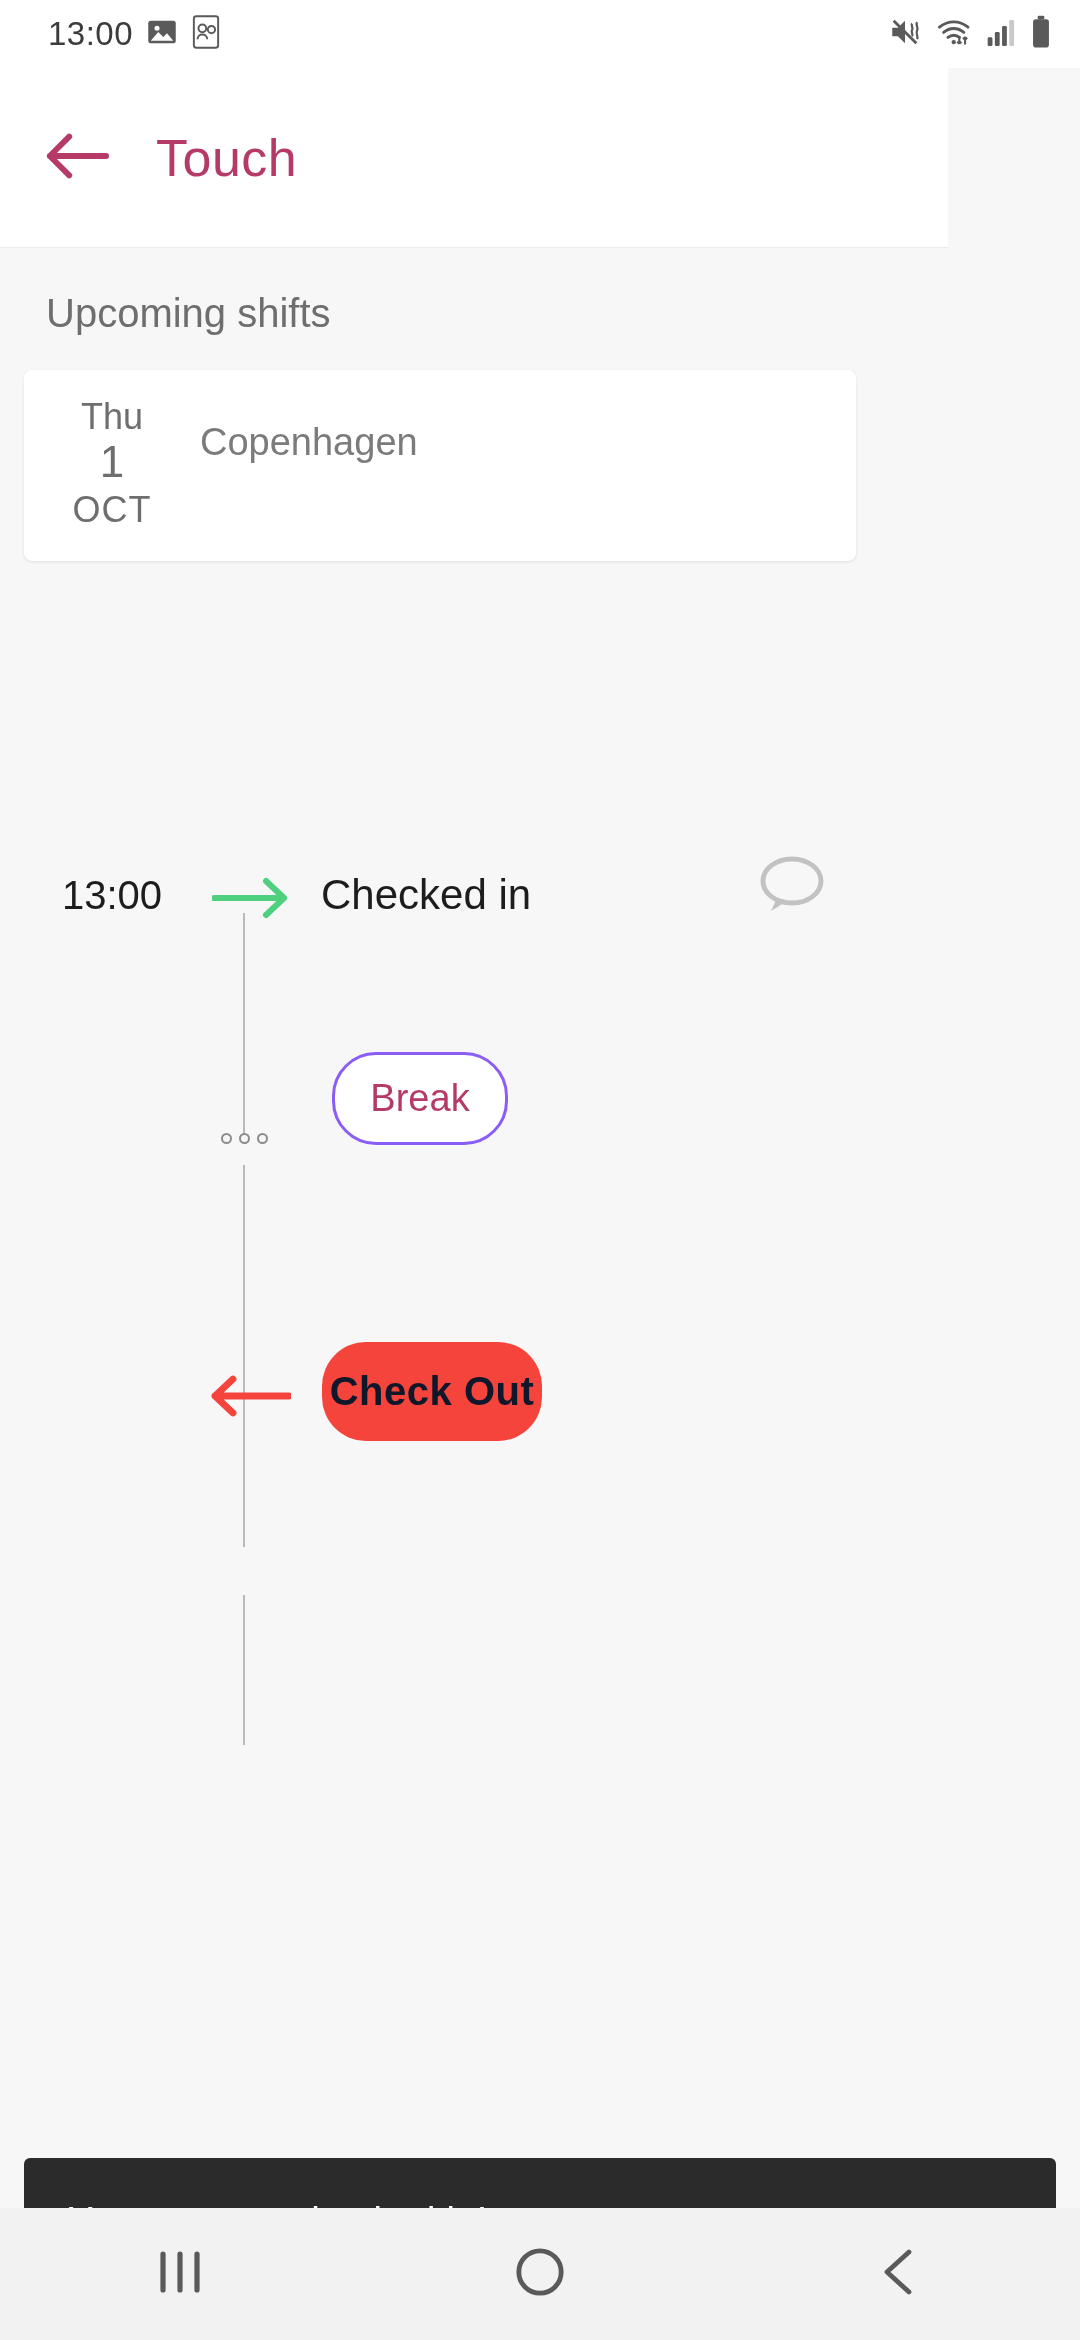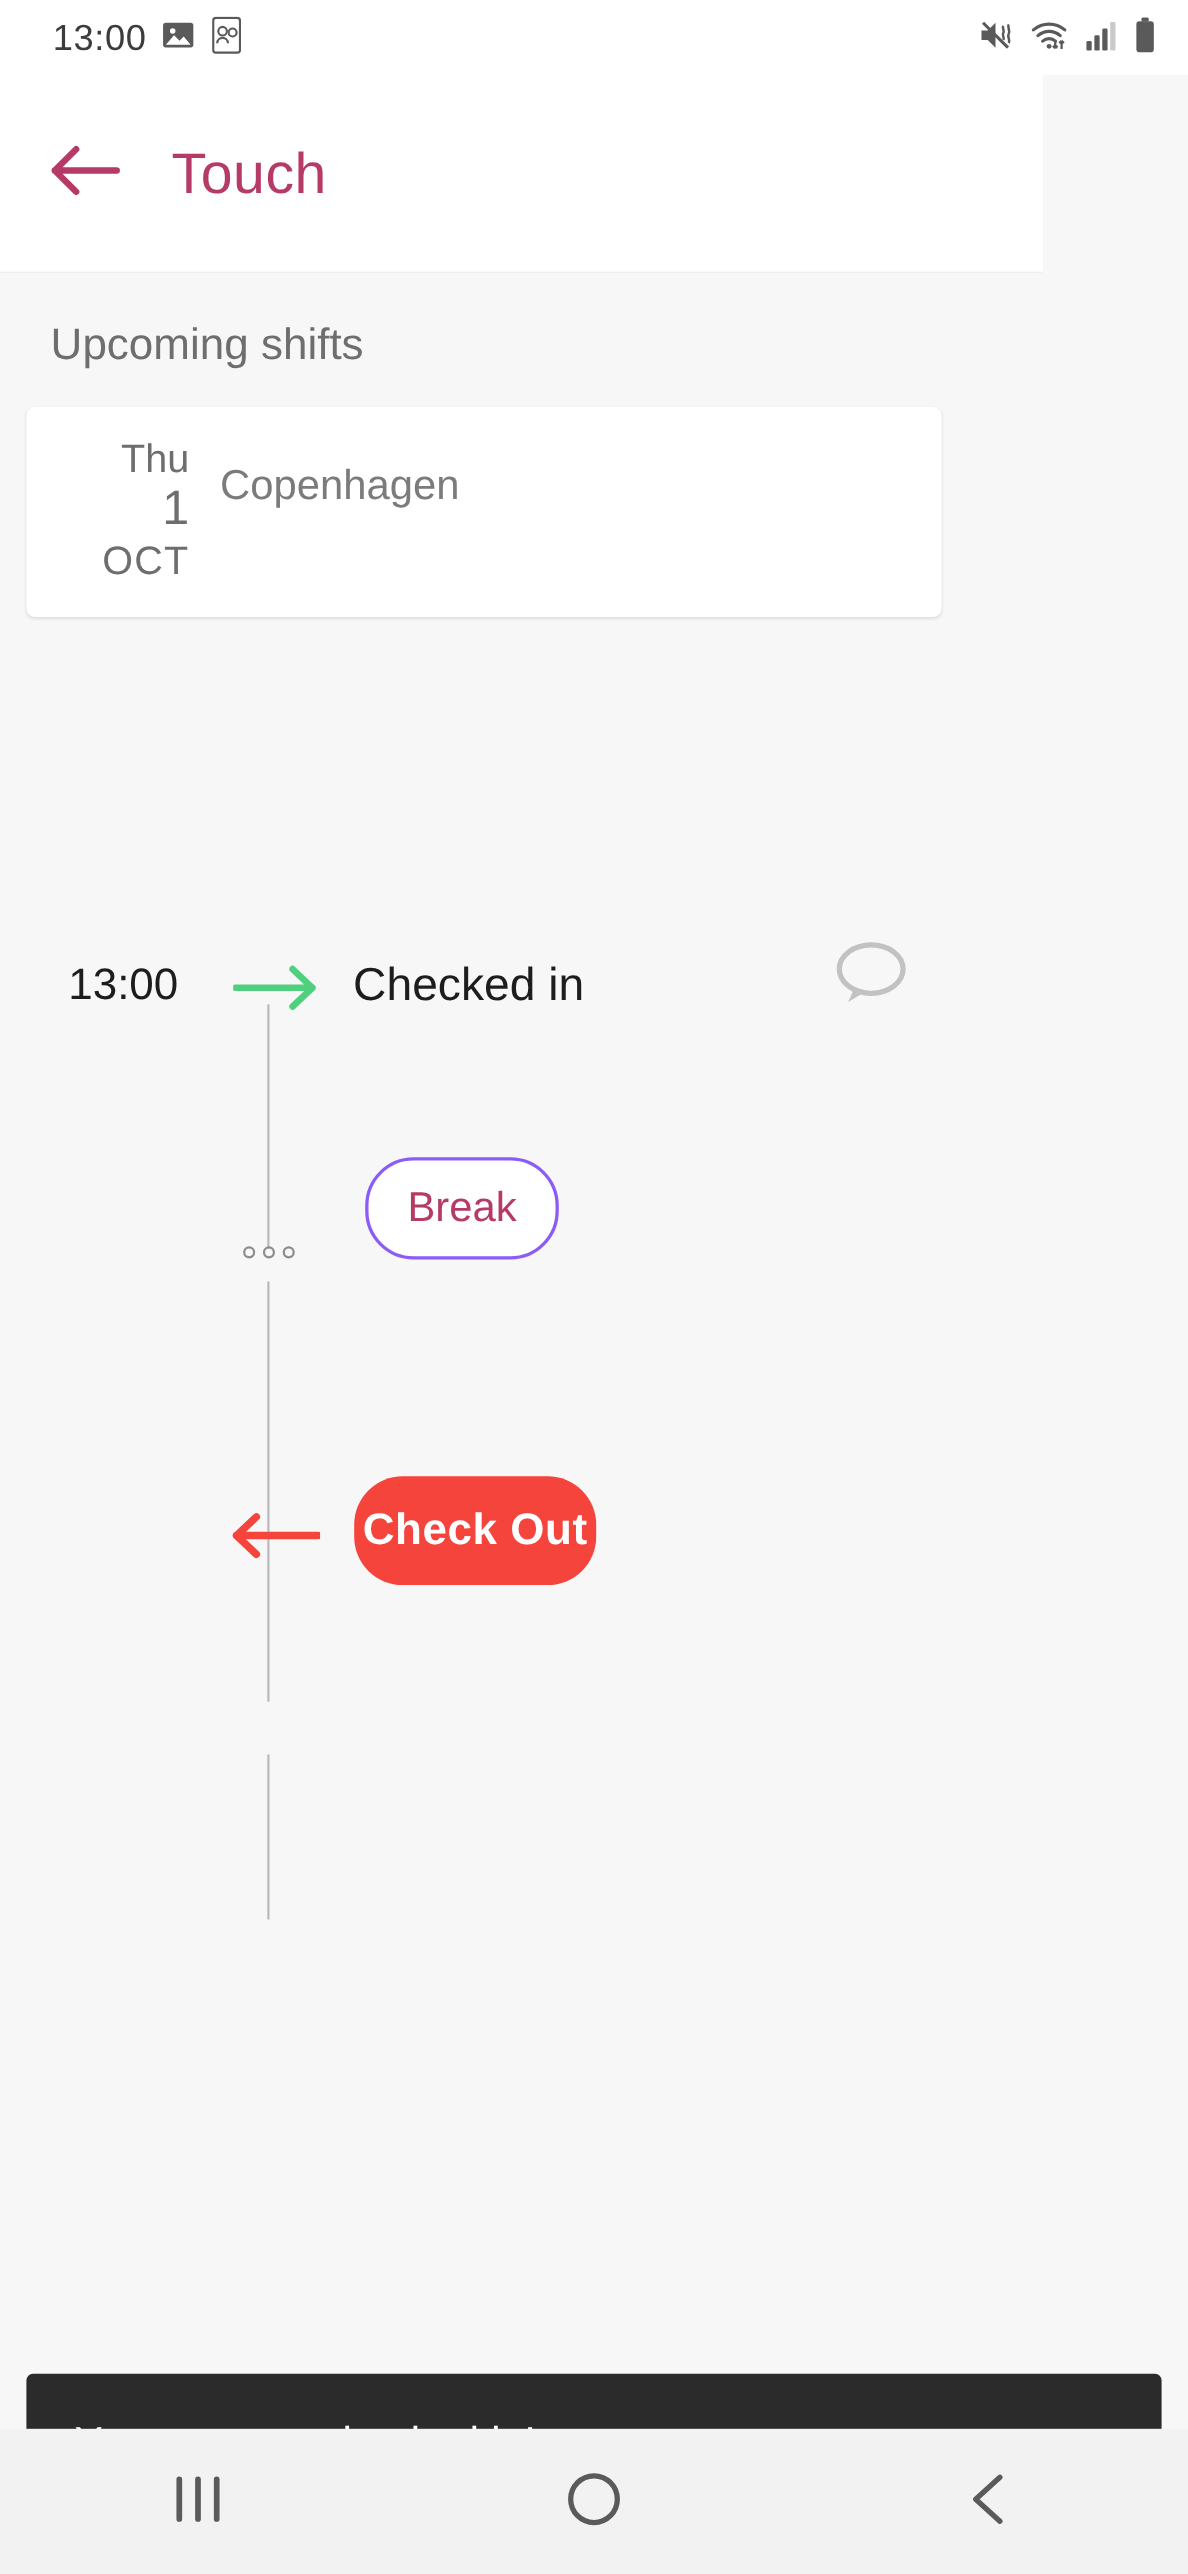--- a/index.html
+++ b/index.html
@@ -46,21 +46,21 @@
   }
   .section-label.dark { color:#1d1d1d; padding-top:30px; }
 
   .shift-card {
     margin:34px 24px 0 24px; background:#ffffff;
     border-radius:8px; box-shadow:0 1px 3px rgba(0,0,0,.10);
     padding:26px 28px 30px 28px; display:flex;
   }
   .shift-date {
     width:120px; text-align:center; color:#6e6e6e;
-    display:flex; flex-direction:column; align-items:flex-end;
+    display:flex; flex-direction:column; align-items:center;
   }
   .shift-dow { font-size:36px; line-height:1.15; }
   .shift-day { font-size:44px; line-height:1.15; }
   .shift-mon { font-size:36px; line-height:1.2; letter-spacing:1px; }
   .shift-info { padding-left:28px; }
   .shift-time { font-size:48px; color:#5e5e5e; line-height:1.25; }
   .shift-place { font-size:38px; color:#7b7b7b; line-height:1.45; margin-top:19px; }
 
   
   .timeline { position:relative; margin-top:34px; height:960px; }
@@ -96,21 +96,21 @@
     border:3px solid #8b5cf6; border-radius:44px;
     background:#ffffff; color:#b63a67;
     font-size:38px; padding:22px 0; width:176px;
     text-align:center; cursor:pointer;
   }
   .pill.break { top:457px; }
   .pill.activity { top:554px; }
 
   .checkout-btn {
     position:absolute; left:322px; top:747px;
-    background:#f4443c; color:#ffffff;
+    background:#f4443c; color:#0f172a;
     border:none; border-radius:44px;
     font-size:40px; font-weight:600;
     padding:27px 0; width:220px; text-align:center;
     letter-spacing:.5px; cursor:pointer;
     font-family:"Liberation Sans", sans-serif;
   }
   .tl-arrow-out { position:absolute; left:209px; top:780px; }
 
   
   .snackbar {

